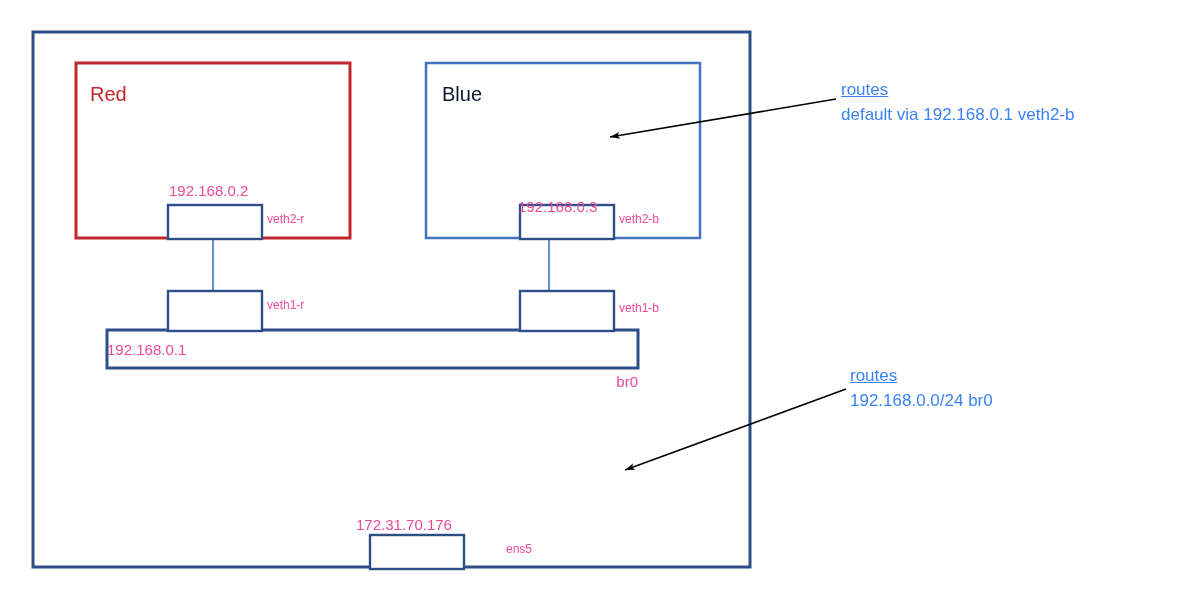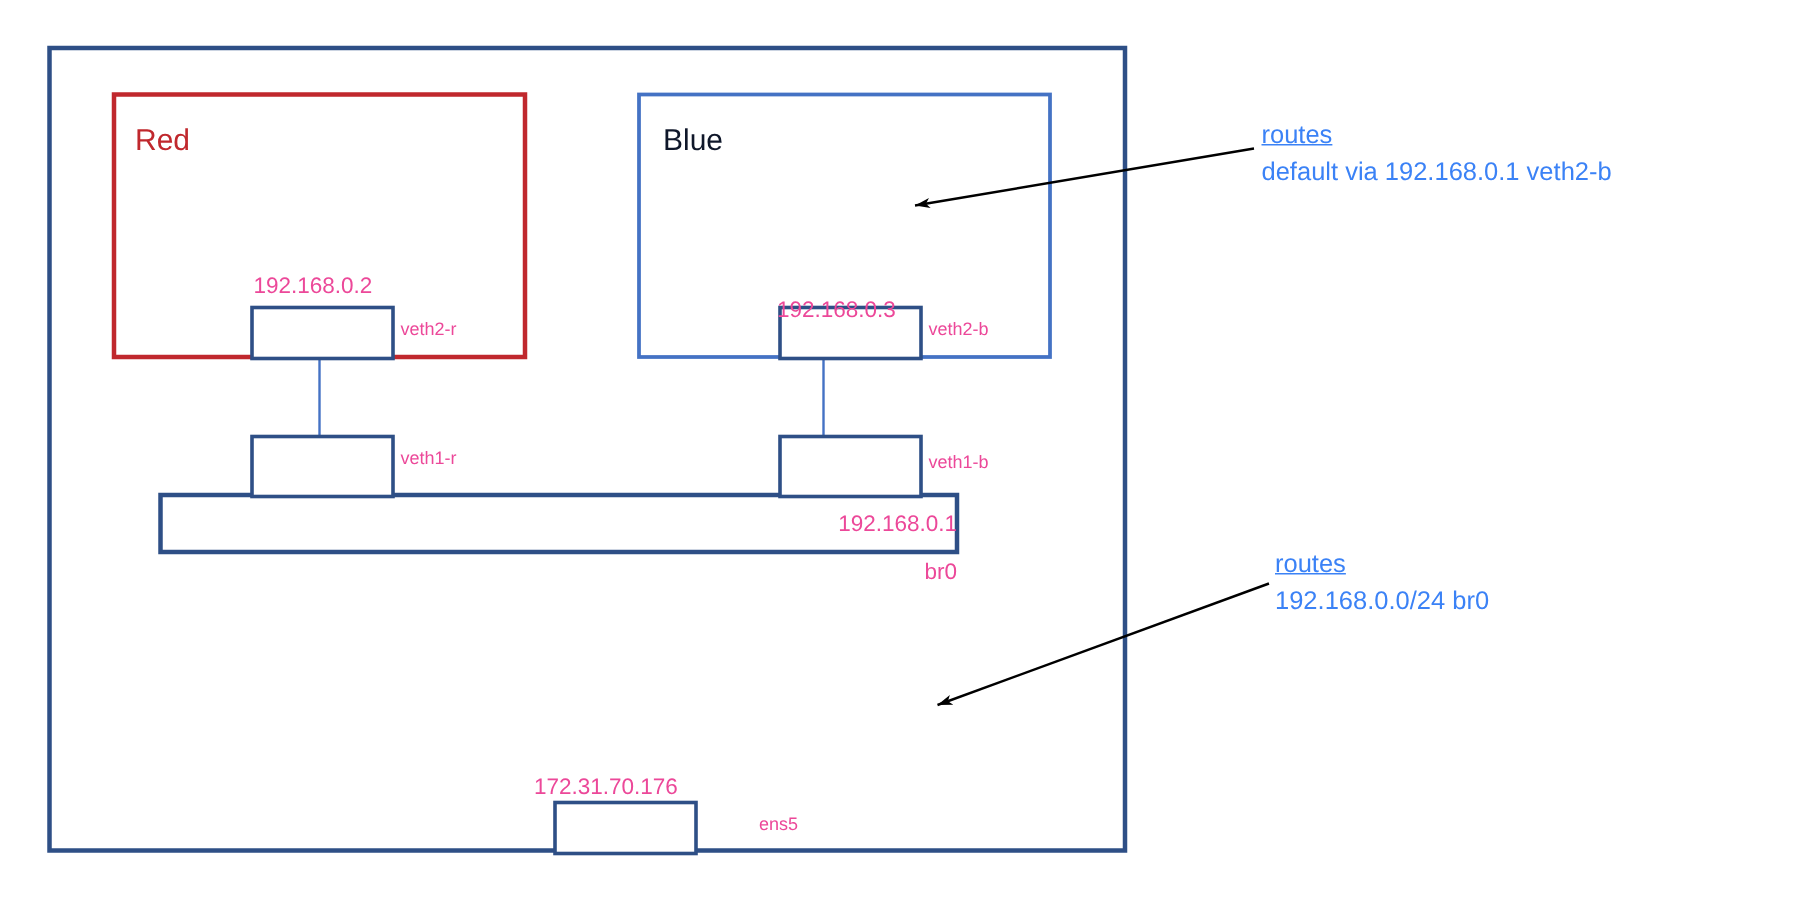--- a/index.html
+++ b/index.html
@@ -93,21 +93,21 @@
 
   <div class="lbl ip-label" style="left:169px; top:182px;">192.168.0.2</div>
   <div class="lbl if-label" style="left:267px; top:212px;">veth2-r</div>
 
   <div class="lbl ip-label" style="left:518px; top:182px;margin-top:16px;">192.168.0.3</div>
   <div class="lbl if-label" style="left:619px; top:212px;">veth2-b</div>
 
   <div class="lbl if-label" style="left:267px; top:298px;">veth1-r</div>
   <div class="lbl if-label" style="left:619px; top:301px;">veth1-b</div>
 
-  <div class="lbl ip-label" style="left:107px; top:341px; width:531px; text-align:right;">192.168.0.1</div>
+  <div class="lbl ip-label" style="left:107px; top:341px; width:531px; text-align:left;">192.168.0.1</div>
 
   <div class="lbl" style="left:107px; top:373px; width:531px; text-align:right;">br0</div>
 
   <div class="lbl ip-label" style="left:356px; top:516px;">172.31.70.176</div>
   <div class="lbl if-label" style="left:469px; top:542px;margin-left:37px;">ens5</div>
 
   <div class="routes-block" style="left:841px; top:78px;">
     <div class="routes-head">routes</div>
     <div>default via 192.168.0.1 veth2-b</div>
   </div>

